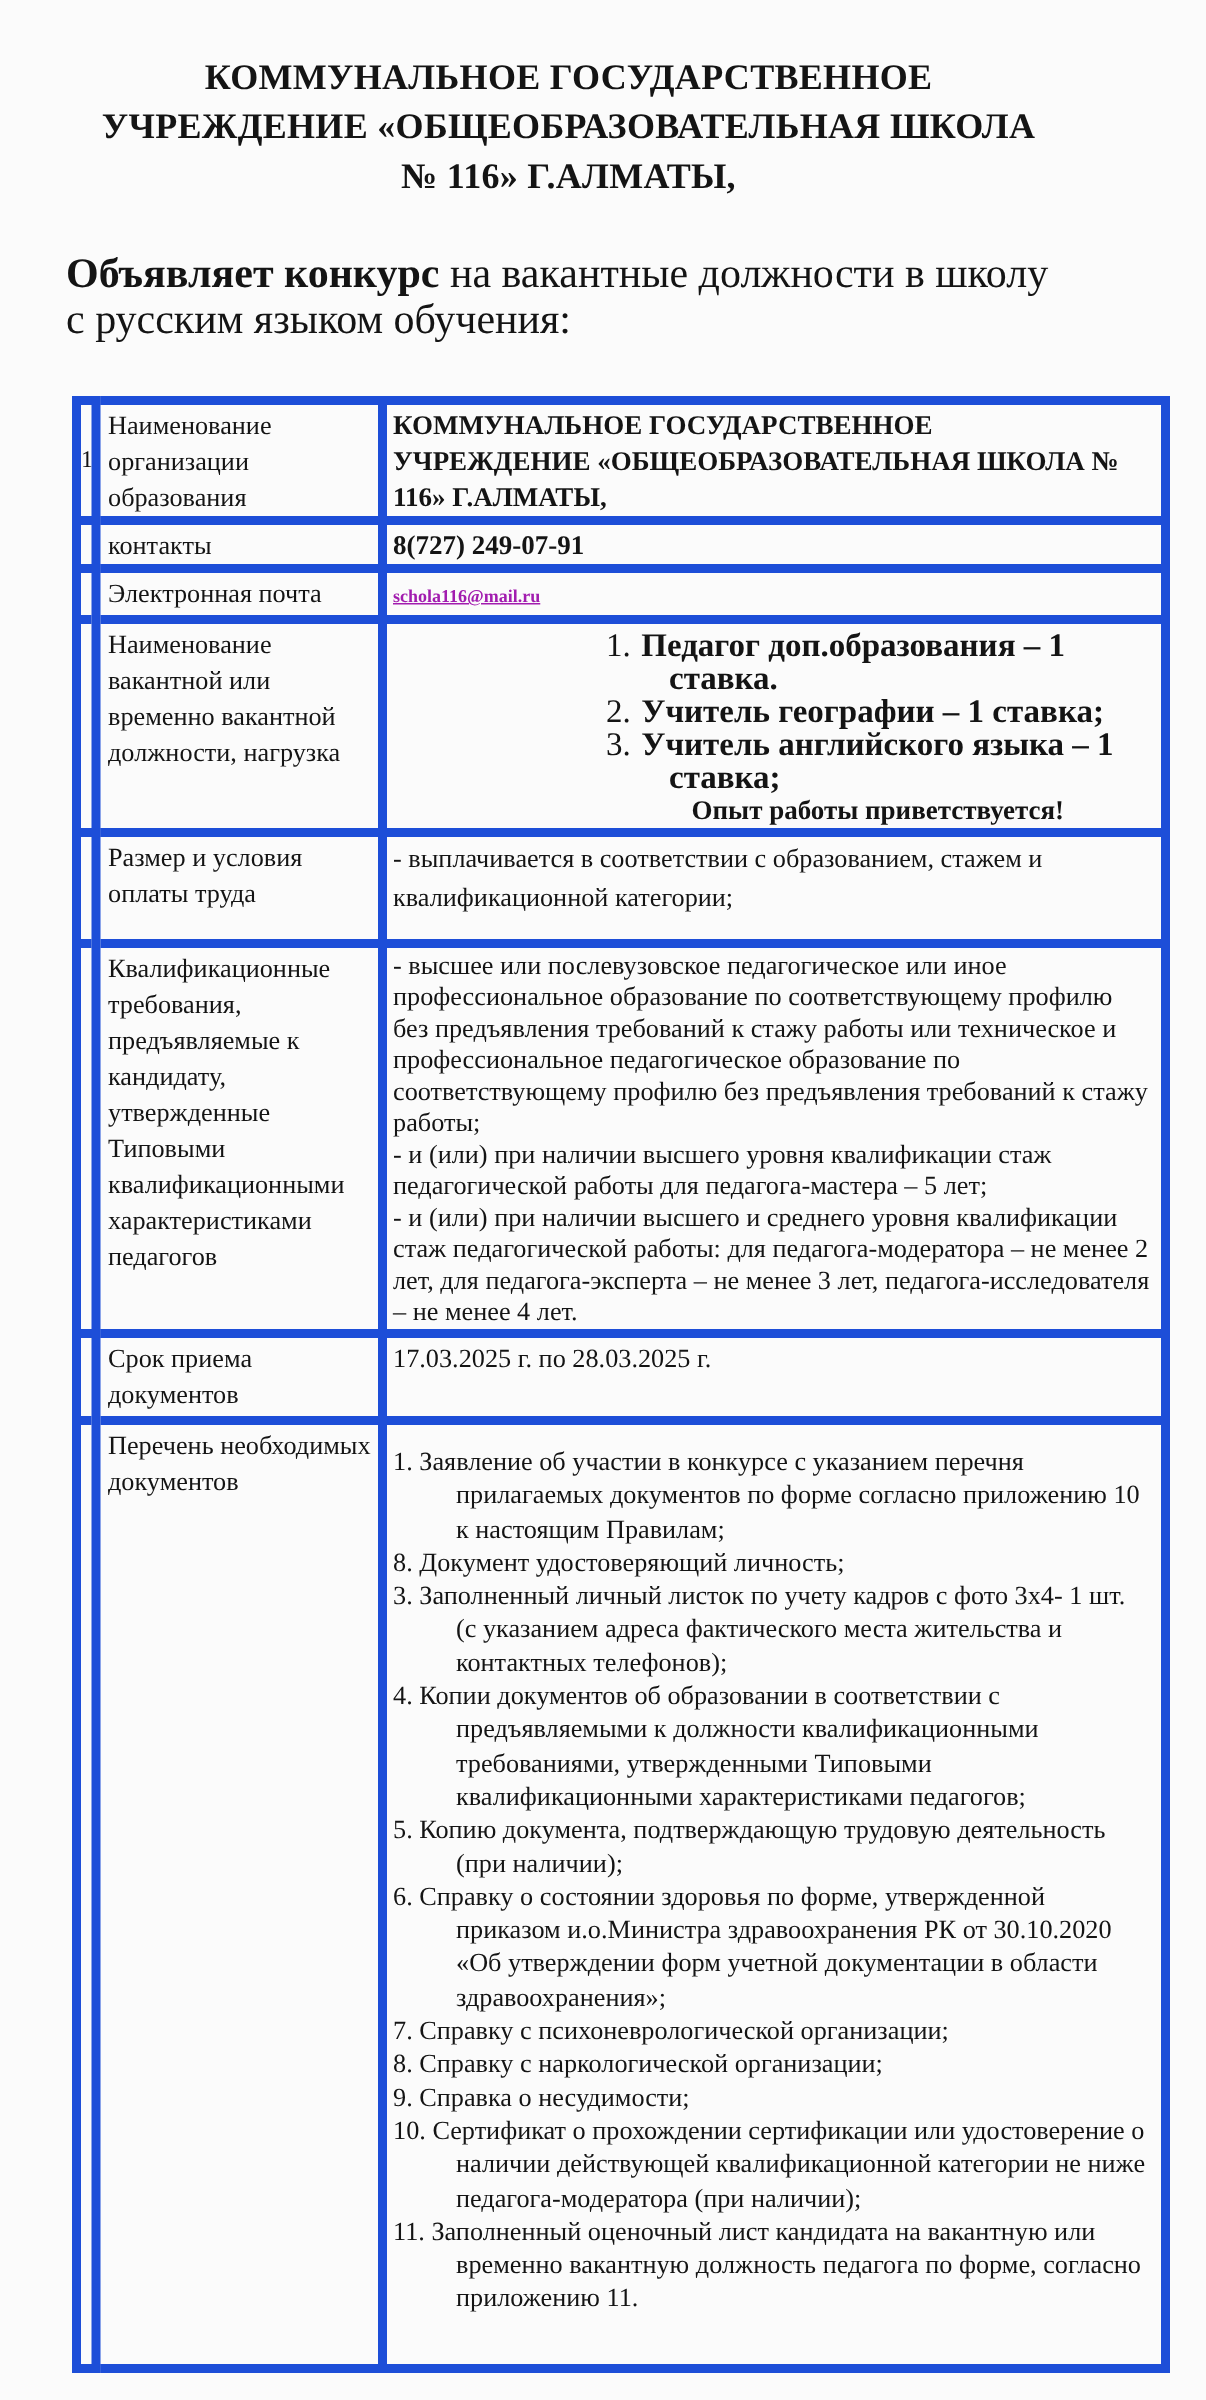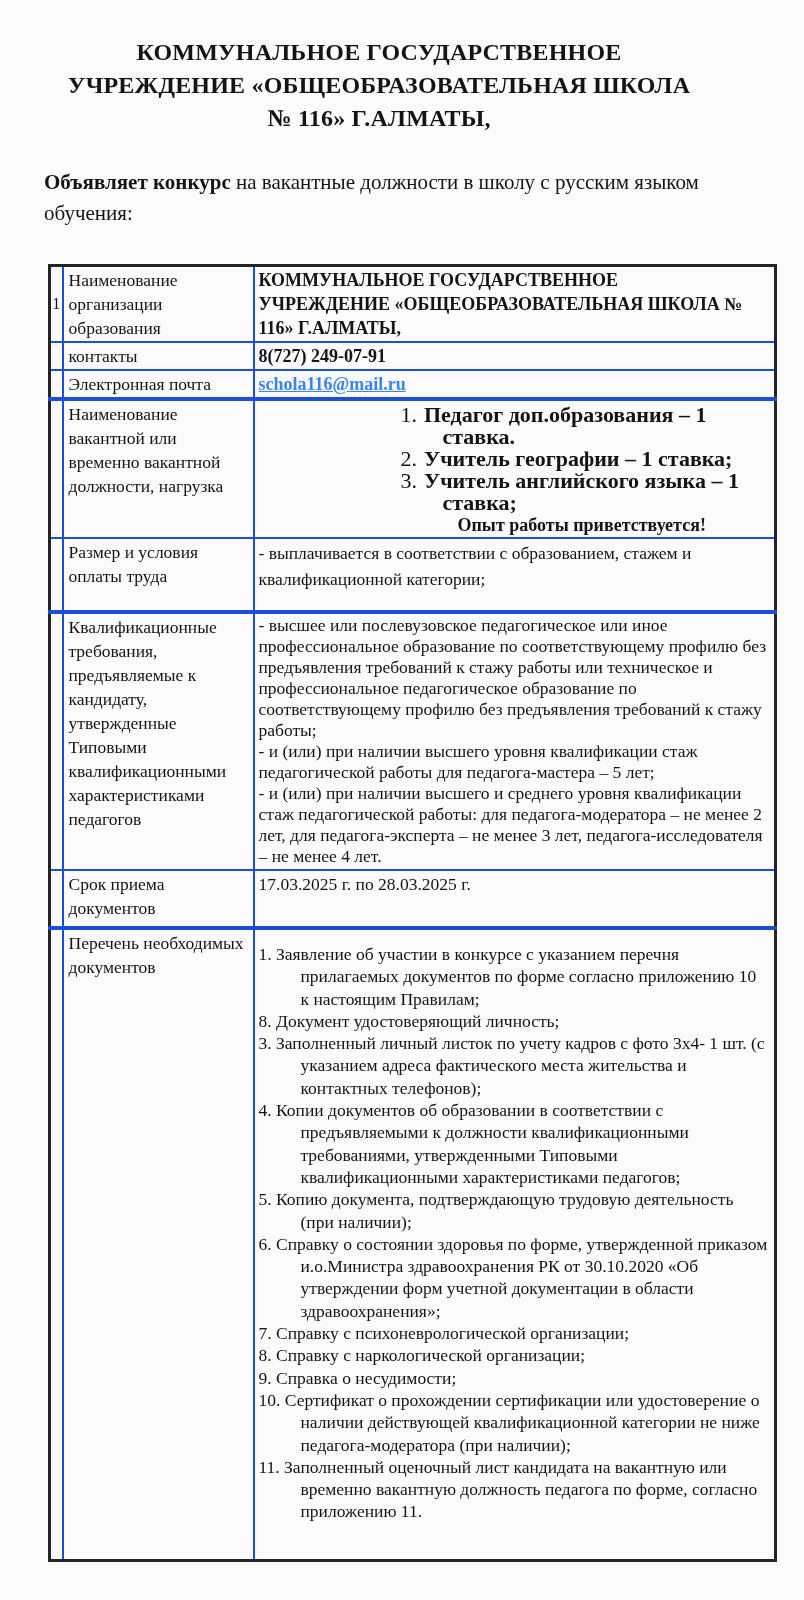--- a/index.html
+++ b/index.html
@@ -24,56 +24,56 @@
     margin: 0;
     font-size: 24px;
     font-weight: bold;
     text-align: center;
     line-height: 33px;
     letter-spacing: 0.2px;
   }
   .doc-title span { display: block; }
   .intro {
     margin: 32px 0 0 0;
-    font-size: 21px;
+    font-size: 28px;
     line-height: 31px;
   }
   .intro .b { font-weight: bold; }
 
   table.announce {
     border-collapse: collapse;
     table-layout: fixed;
     width: 726px;
     margin: 35px 0 0 4px;
     border: 3px solid #242424;
   }
   td {
-    border: 2px solid #1d4ed8;
+    border: 6px solid #1d4ed8;
     vertical-align: top;
     font-size: 17.5px;
     line-height: 24px;
     padding: 1px 4px 1px 5px;
     overflow: hidden;
     word-wrap: break-word;
   }
   tr.thick td { border-bottom-width: 4px; }
 
   td.num-cell {
     padding: 0;
     text-align: center;
     vertical-align: middle;
     font-size: 16px;
   }
   td.content-cell { padding: 1px 6px 1px 4px; }
 
   .bold-content { font-weight: bold; font-size: 18px; line-height: 24px; }
   .email-link {
     font-weight: bold;
-    font-size: 18px;
-    color: #3b82f6;
+    font-size: 12px;
+    color: #a21caf;
     text-decoration: underline;
     cursor: pointer;
   }
 
   
   tr.r0 { height: 73px; }
   tr.r1 { height: 49px; }
   tr.r2 { height: 25px; }
   tr.r3 { height: 26px; }
   tr.r4 { height: 109px; }

